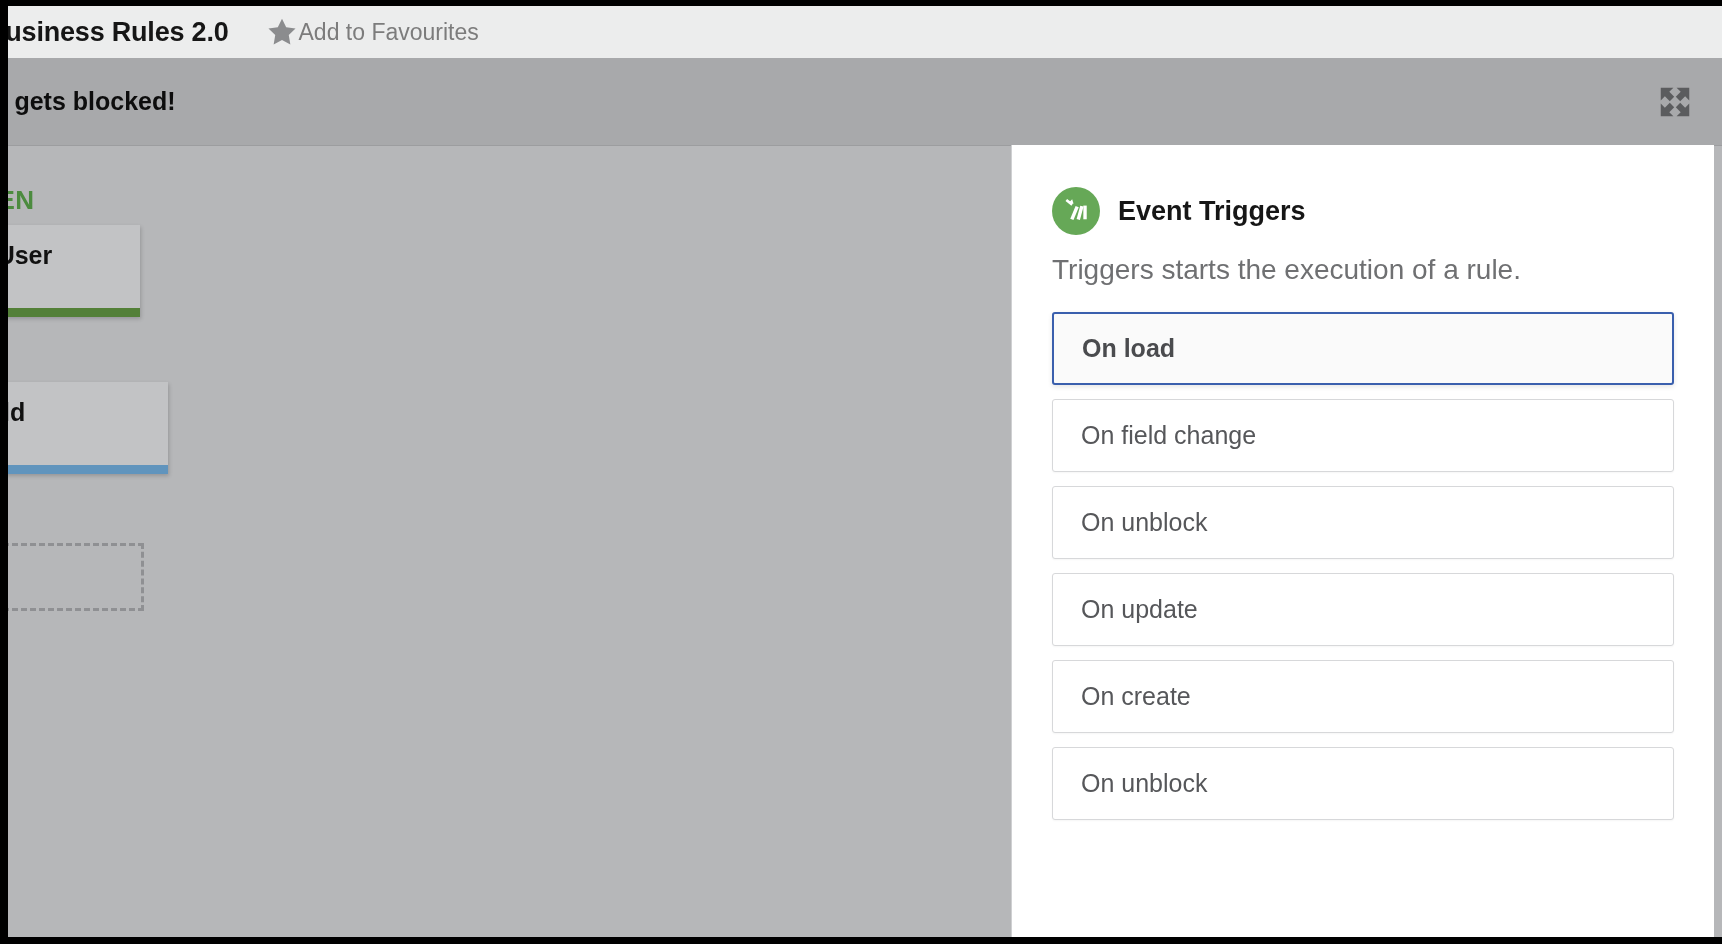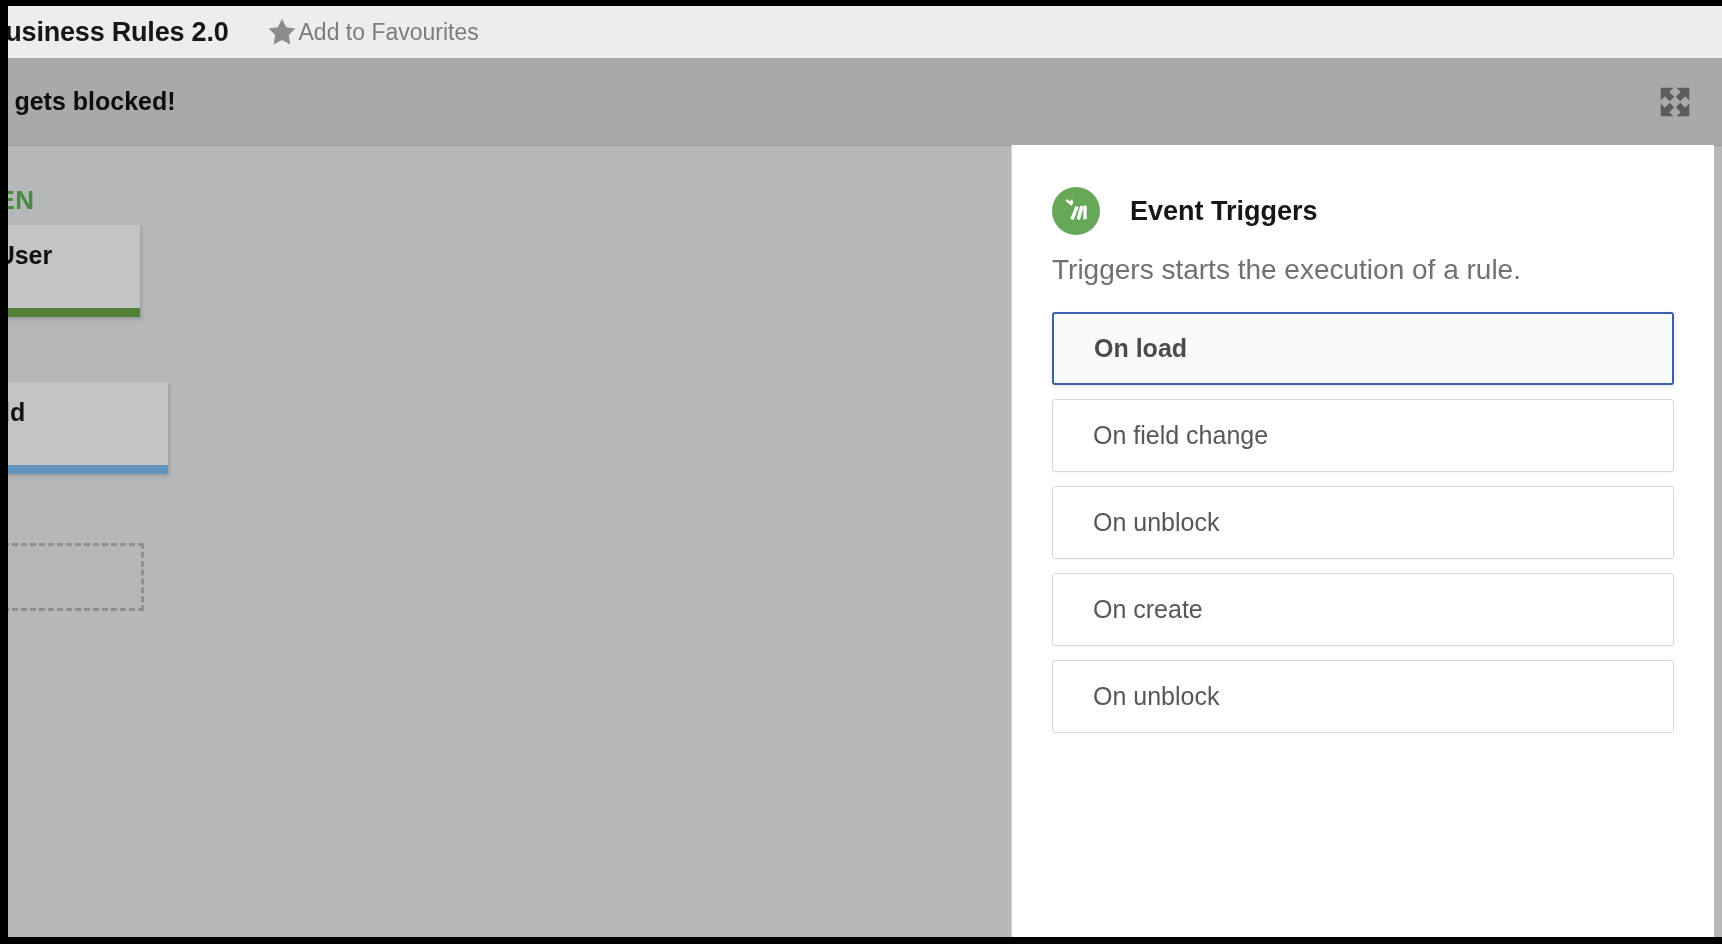--- a/index.html
+++ b/index.html
@@ -140,21 +140,21 @@
     right: 8px; top: 145px;
     width: 703px; height: 792px;
     background: #ffffff;
     border-left: 1px solid #cfd0d2;
     padding: 42px 40px 0 40px;
     overflow: hidden;
   }
   .panel-head {
     display: flex;
     align-items: center;
-    gap: 30px;
+    gap: 18px;
   }
   .panel-glyph {
     width: 48px; height: 48px;
     border-radius: 50%;
     background: #66a857;
     flex: 0 0 auto;
     display: flex;
     align-items: center;
     justify-content: center;
   }
@@ -172,21 +172,21 @@
   }
 
   .trigger-list { margin-top: 26px; }
   .trigger-item {
     height: 73px;
     border: 1px solid #d7d8da;
     border-radius: 3px;
     background: #ffffff;
     display: flex;
     align-items: center;
-    padding-left: 40px;
+    padding-left: 28px;
     margin-bottom: 14px;
     cursor: pointer;
     box-shadow: 0 1px 2px rgba(0,0,0,0.04);
   }
   .trigger-item .t-label {
     font-size: 25px;
     color: #56575a;
     white-space: nowrap;
   }
   .trigger-item.selected {
@@ -272,20 +272,23 @@
       <div class="trigger-item selected">
         <span class="t-label">On load</span>
       </div>
       <div class="trigger-item">
         <span class="t-label">On field change</span>
       </div>
       <div class="trigger-item">
         <span class="t-label">On unblock</span>
       </div>
       <div class="trigger-item">
+        <span class="t-label">On update</span>
+      </div>
+      <div class="trigger-item">
         <span class="t-label">On create</span>
       </div>
       <div class="trigger-item">
         <span class="t-label">On unblock</span>
       </div>
     </div>
   </div>
 
 </div>
 

